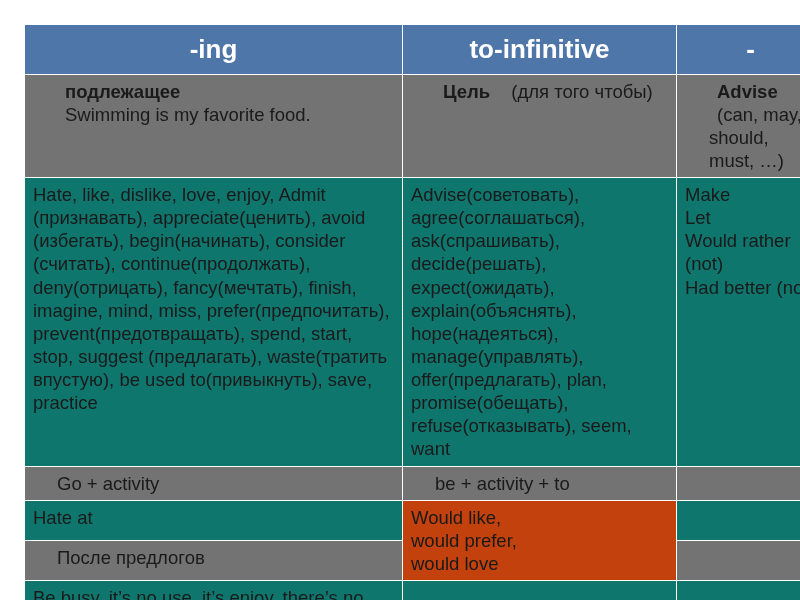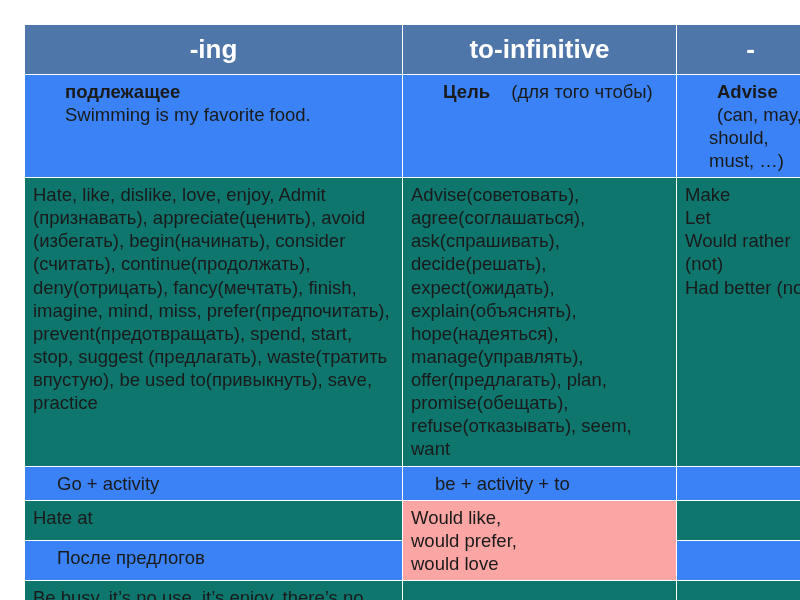--- a/index.html
+++ b/index.html
@@ -27,21 +27,21 @@
   }
   thead th {
     background: #4F76A9;
     color: #fff;
     font-weight: bold;
     font-size: 26px;
     text-align: center;
     padding: 8px 6px;
   }
   tr.row-light td { background: #0f766e; }
-  tr.row-dark  td { background: #3b82f6; padding-left: 32px; }
+  tr.row-dark  td { background: #737373; padding-left: 32px; }
 </style>
 </head>
 <body>
 
 <table>
   <colgroup>
     <col class="c1">
       <col class="c2">
       <col class="c3">
   </colgroup>
@@ -63,21 +63,21 @@
         <td>Advise(советовать), agree(соглашаться), ask(спрашивать), decide(решать), expect(ожидать), explain(объяснять), hope(надеяться), manage(управлять), offer(предлагать), plan, promise(обещать), refuse(отказывать), seem, want</td>
         <td>Make<br>Let<br>Would rather (not)<br>Had better (not)</td>
       </tr>
       <tr class="row-dark">
         <td>Go + activity</td>
         <td>be + activity + to</td>
         <td></td>
       </tr>
       <tr class="row-light">
         <td>Hate at</td>
-        <td rowspan="2" style="background: #fca5a5;">Would like,<br>would prefer,<br>would love</td>
+        <td rowspan="2" style="background: #c2410c;">Would like,<br>would prefer,<br>would love</td>
         <td></td>
       </tr>
       <tr class="row-dark">
         <td>После предлогов</td>
         <td></td>
       </tr>
       <tr class="row-light">
         <td>Be busy, it’s no use, it’s enjoy, there’s no point in, what’s the use</td>
         <td></td>
         <td></td>

